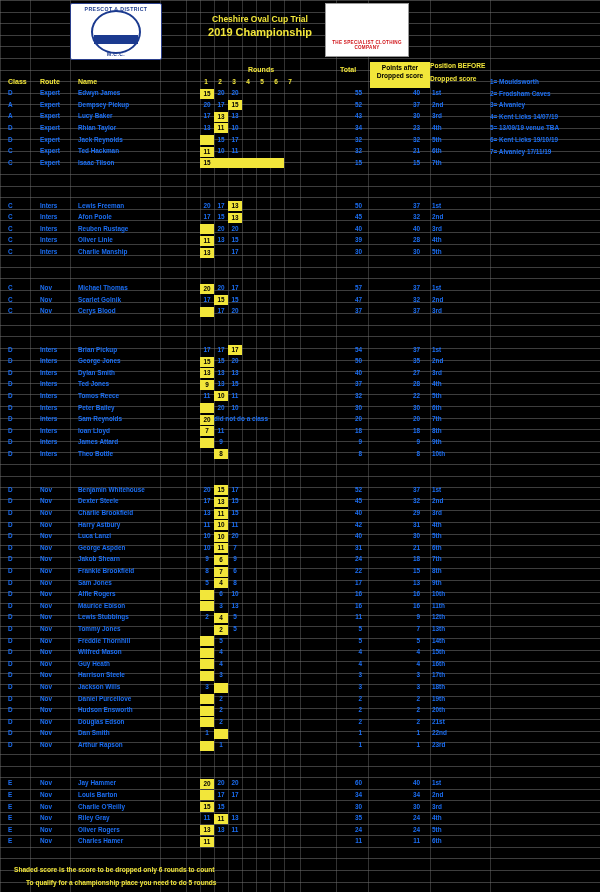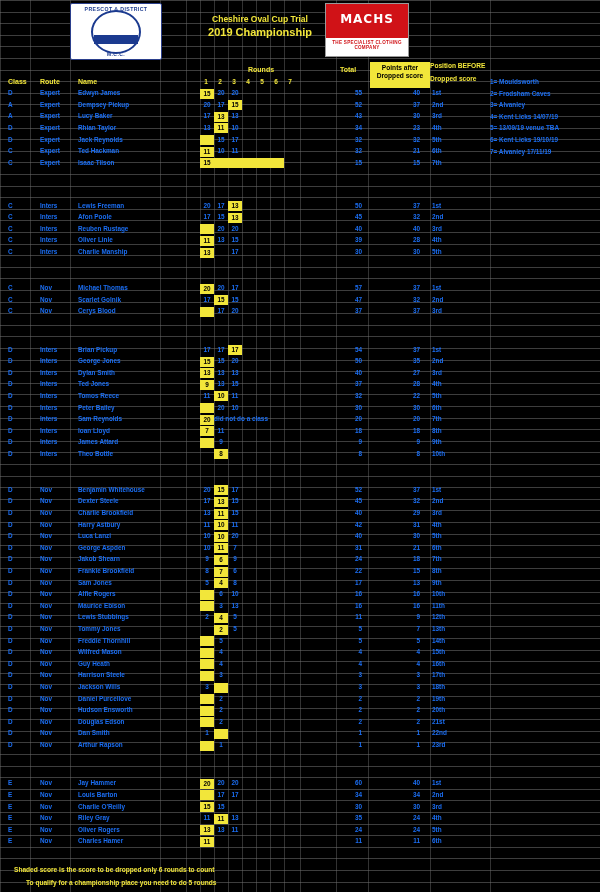--- a/index.html
+++ b/index.html
@@ -210,23 +210,20 @@
     <div class="txt-top">PRESCOT &amp; DISTRICT</div>
     <div class="ring"></div>
     <div class="bar"></div>
     <div class="txt-bot">M.C.C.</div>
   </div>
 
   <div class="title-main">Cheshire Oval Cup Trial</div>
   <div class="title-sub">2019 Championship</div>
 
   <div class="sponsor-box">
-    <div class="red">
-      <span>MACHS</span>
-    </div>
     <div class="sub">THE SPECIALIST CLOTHING COMPANY</div>
   </div>
 
   <div class="colhead" style="left:8px;top:78px;">Class</div>
   <div class="colhead" style="left:40px;top:78px;">Route</div>
   <div class="colhead" style="left:78px;top:78px;">Name</div>
   <div class="rounds-label" style="left:248px;top:66px;">Rounds</div>
   <div class="colhead" style="left:340px;top:66px;">Total</div>
   <div class="hdr-points">
     <div>Points after</div>

